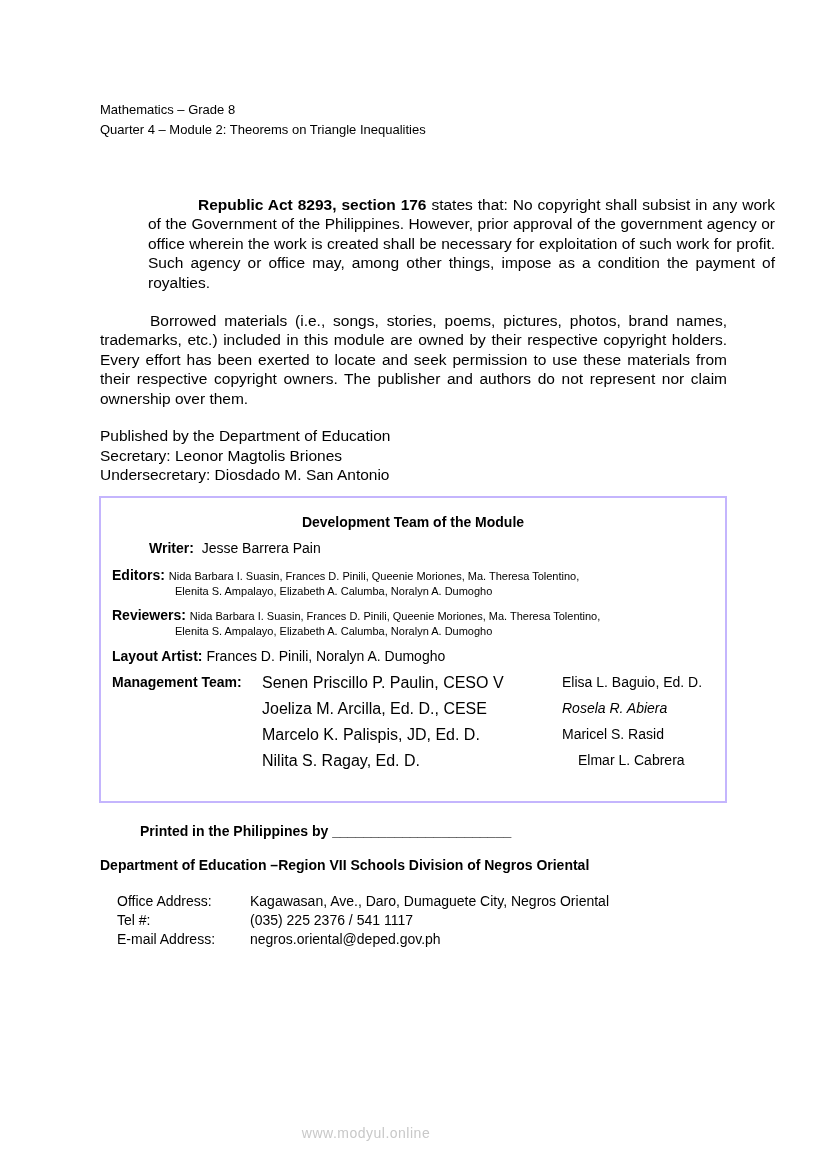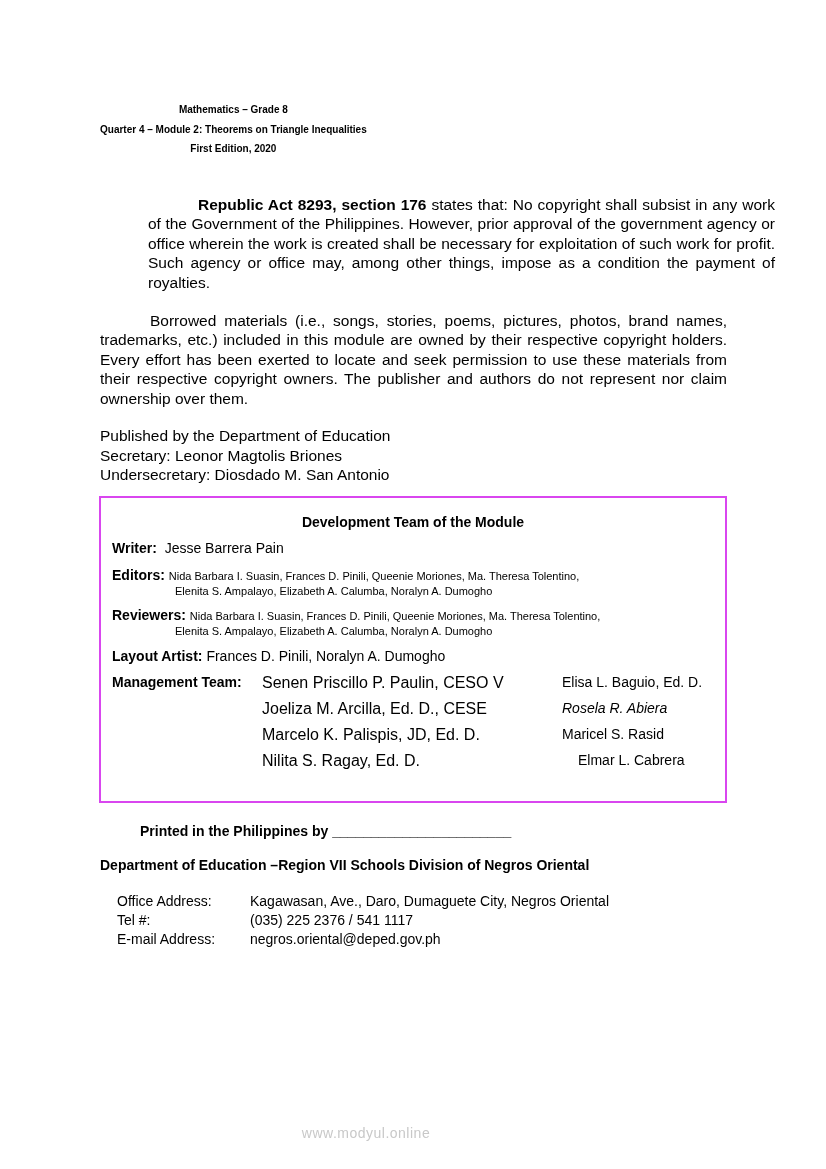--- a/index.html
+++ b/index.html
@@ -1,68 +1,67 @@
 <!DOCTYPE html>
 <html><head>
   <meta charset="utf-8">
   <style>
     html, body { margin: 0; padding: 0; background: #ffffff; }
     body {
       width: 826px; height: 1169px; position: relative; overflow: hidden;
       font-family: "Liberation Sans", sans-serif; color: #000;
     }
     .abs { position: absolute; }
-    .title-block { left: 100px; top: 100px; font-weight: bold; font-size: 10px; line-height: 19.7px; text-align: center; }
+    .title-block { left: 100px; top: 100px; font-weight: normal; font-size: 13px; line-height: 19.7px; }
     .para { left: 100px; width: 627px; font-size: 15.5px; line-height: 19.4px; text-align: justify; }
     .para .indent { display: inline-block; width: 50px; }
     .pub { left: 100px; top: 426px; font-size: 15.5px; line-height: 19.5px; }
     .box {
       left: 99px; top: 496px; width: 624px; height: 303px;
-      border: 2px solid #d946ef;
+      border: 2px solid #c4b5fd;
     }
     .box-title { position: absolute; left: 0; right: 0; top: 16px; text-align: center; font-weight: bold; font-size: 14px; }
     .row { position: absolute; left: 11px; font-size: 14px; }
     .row b { font-weight: bold; }
     .small { font-size: 11px; }
     .cont { position: absolute; left: 74px; font-size: 11px; }
     .mgmt-left { position: absolute; left: 161px; font-size: 16px; }
     .mgmt-right { position: absolute; left: 461px; font-size: 14px; }
     .printed { left: 100px; top: 823px; font-weight: bold; font-size: 14px; margin-left: 40px; }
     .deped { left: 100px; top: 857px; font-weight: bold; font-size: 14px; }
     .contact-label { left: 100px; font-size: 14px; margin-left: 17px; }
     .contact-val { left: 250px; font-size: 14px; }
     .watermark { left: 0; width: 732px; top: 1125px; text-align: center; font-size: 14px; color: #c8c8c8; letter-spacing: 0.5px; }
   </style>
 </head>
 <body>
 
 <div class="abs title-block">
   <div>Mathematics – Grade 8</div>
   <div>Quarter 4 – Module 2: Theorems on Triangle Inequalities</div>
-  <div>First Edition, 2020</div>
 </div>
 
 <div class="abs para" style="top:195px;margin-left:48px;">
   <span class="indent"></span><b>Republic Act 8293, section 176</b><span> states that: No copyright shall subsist in any work of the Government of the Philippines. However, prior approval of the government agency or office wherein the work is created shall be necessary for exploitation of such work for profit. Such agency or office may, among other things, impose as a condition the payment of royalties.</span>
 </div>
 
 <div class="abs para" style="top:311px;">
   <span class="indent"></span><span>Borrowed materials (i.e., songs, stories, poems, pictures, photos, brand names, trademarks, etc.) included in this module are owned by their respective copyright holders. Every effort has been exerted to locate and seek permission to use these materials from their respective copyright owners. The publisher and authors do not represent nor claim ownership over them.</span>
 </div>
 
 <div class="abs pub">
   <div>Published by the Department of Education</div>
   <div>Secretary: Leonor Magtolis Briones</div>
   <div>Undersecretary: Diosdado M. San Antonio</div>
 </div>
 
 <div class="abs box">
   <div class="box-title">Development Team of the Module</div>
 
-  <div class="row" style="top:42px;">
+  <div class="row" style="top:42px;margin-left:37px;">
     <b>Writer:</b>&nbsp;
     <span>Jesse Barrera Pain</span>
   </div>
 
   <div class="row" style="top:69px;">
     <b>Editors:</b>
     <span class="small">Nida Barbara I. Suasin, Frances D. Pinili, Queenie Moriones, Ma. Theresa Tolentino,</span>
   </div>
   <div class="cont" style="top:87px;">Elenita S. Ampalayo, Elizabeth A. Calumba, Noralyn A. Dumogho</div>
 

